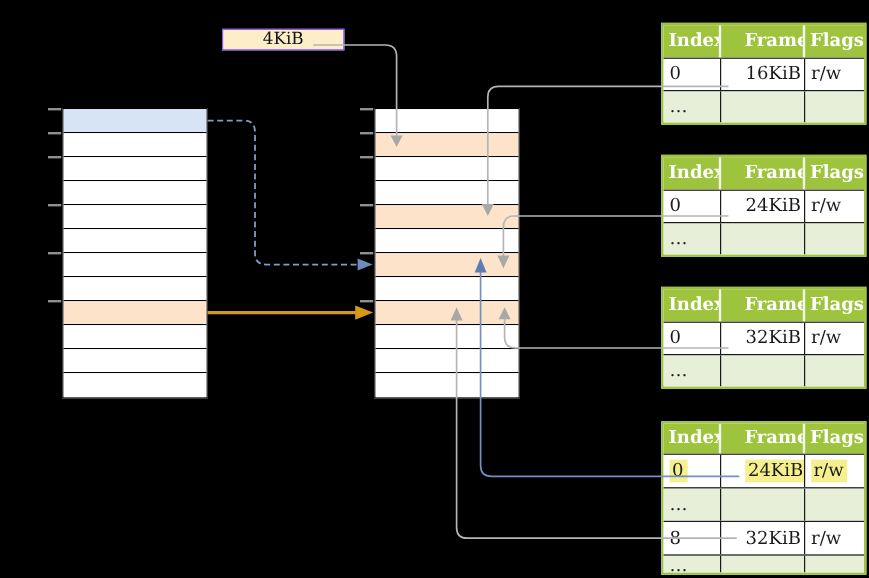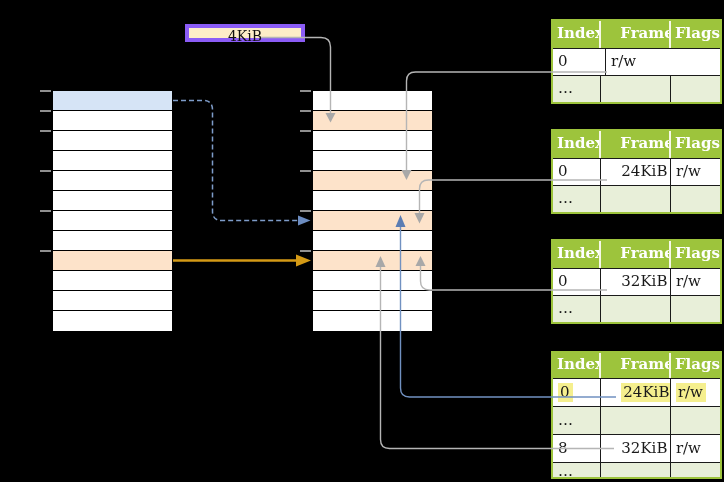--- a/index.html
+++ b/index.html
@@ -10,22 +10,22 @@
   
   .mem-col{
     position:absolute;box-sizing:border-box;border:1px solid #000;
     background:#fff;width:121px;height:242px;top:90px;
   }
   .mem-row{height:20px;box-sizing:border-box;border-bottom:1px solid #000;}
   .mem-row:last-child{border-bottom:none;}
   .tick{position:absolute;width:11px;height:2px;background:#909090;}
   
   #page-size-box{
-    position:absolute;left:185px;top:24px;width:120px;height:18px;
-    box-sizing:border-box;background:#fdedc8;border:4px solid #8b5cf6;
+    position:absolute;left:185px;top:24px;width:102px;height:18px;
+    box-sizing:border-box;background:#fdedc8;border:1px solid #8b5cf6;
     text-align:center;font-size:14px;line-height:17px;color:#111;z-index:2;
   }
   
   .ptable{
     position:absolute;left:551px;width:171px;box-sizing:border-box;
     border:2px solid #9dc43c;background:#fff;z-index:1;
   }
   .prow{display:flex;box-sizing:border-box;overflow:hidden;}
   .prow.header{background:#9dc43c;}
   .prow.body{border-top:1px solid #1a1a1a;}
@@ -100,20 +100,21 @@
 
   <div id="ptables">
       <div class="ptable" style="top: 19px;">
         <div class="prow header" style="height: 27px; line-height: 25px;">
           <div class="pcell c-index">Index</div>
           <div class="pcell c-frame">Frame</div>
           <div class="pcell c-flags">Flags</div>
         </div>
         <div class="prow body shade-white" style="height: 27px; line-height: 25px;">
           <div class="pcell c-index">0</div>
+          <div class="pcell c-frame">16KiB</div>
           <div class="pcell c-flags">r/w</div>
         </div>
         <div class="prow body shade-green" style="height: 27px; line-height: 25px;">
           <div class="pcell c-index">…</div>
           <div class="pcell c-frame"></div>
           <div class="pcell c-flags"></div>
         </div>
       </div>
       <div class="ptable" style="top: 129px;">
         <div class="prow header" style="height: 27px; line-height: 25px;">

